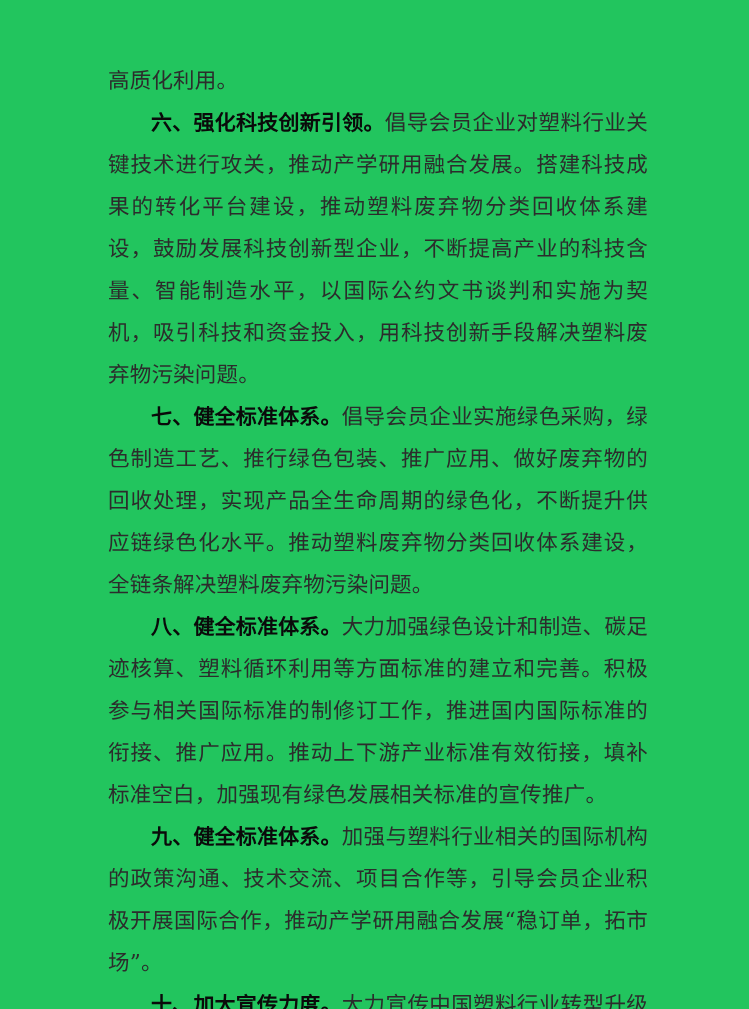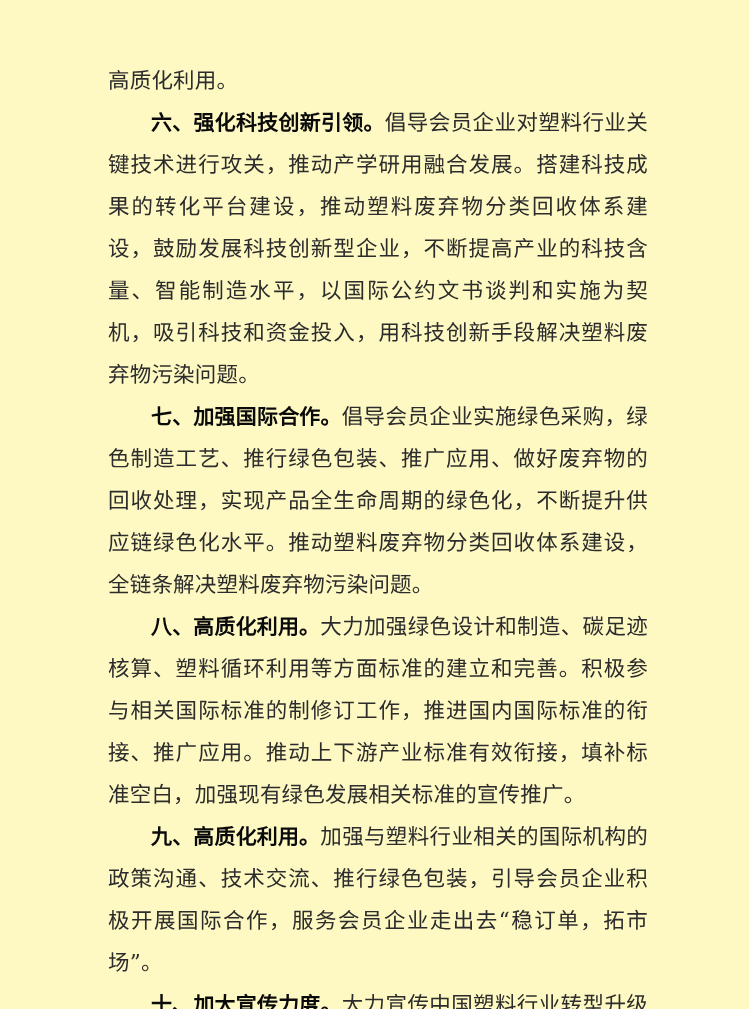--- a/index.html
+++ b/index.html
@@ -13,21 +13,21 @@
     height: 1009px;
     overflow: hidden;
     font-family: "DejaVu Serif", "Liberation Serif", serif;
     -webkit-font-smoothing: antialiased;
   }
 
   .page {
     position: relative;
     width: 749px;
     height: 1009px;
-    background: #fef9c3;
+    background: #22c55e;
     box-sizing: border-box;
     padding: 60px 101px 0 108px;
   }
 
   .doc-body {
     width: 540px;
   }
 
   
   .para {
@@ -80,29 +80,29 @@
 
     <p class="para cont blk">
       <span class="heading-run"></span><span class="body-run">高质化利用。</span>
     </p>
 
     <p class="para section blk">
       <span class="heading-run">六、强化科技创新引领。</span><span class="body-run">倡导会员企业对塑料行业关键技术进行攻关，推动产学研用融合发展。搭建科技成果的转化平台建设，推动塑料废弃物分类回收体系建设，鼓励发展科技创新型企业，不断提高产业的科技含量、智能制造水平，以国际公约文书谈判和实施为契机，吸引科技和资金投入，用科技创新手段解决塑料废弃物污染问题。</span>
     </p>
 
     <p class="para section blk">
-      <span class="heading-run">七、加强国际合作。</span><span class="body-run">倡导会员企业实施绿色采购，绿色制造工艺、推行绿色包装、推广应用、做好废弃物的回收处理，实现产品全生命周期的绿色化，不断提升供应链绿色化水平。推动塑料废弃物分类回收体系建设，全链条解决塑料废弃物污染问题。</span>
+      <span class="heading-run">七、健全标准体系。</span><span class="body-run">倡导会员企业实施绿色采购，绿色制造工艺、推行绿色包装、推广应用、做好废弃物的回收处理，实现产品全生命周期的绿色化，不断提升供应链绿色化水平。推动塑料废弃物分类回收体系建设，全链条解决塑料废弃物污染问题。</span>
     </p>
 
     <p class="para section blk">
-      <span class="heading-run">八、高质化利用。</span><span class="body-run">大力加强绿色设计和制造、碳足迹核算、塑料循环利用等方面标准的建立和完善。积极参与相关国际标准的制修订工作，推进国内国际标准的衔接、推广应用。推动上下游产业标准有效衔接，填补标准空白，加强现有绿色发展相关标准的宣传推广。</span>
+      <span class="heading-run">八、健全标准体系。</span><span class="body-run">大力加强绿色设计和制造、碳足迹核算、塑料循环利用等方面标准的建立和完善。积极参与相关国际标准的制修订工作，推进国内国际标准的衔接、推广应用。推动上下游产业标准有效衔接，填补标准空白，加强现有绿色发展相关标准的宣传推广。</span>
     </p>
 
     <p class="para section blk">
-      <span class="heading-run">九、高质化利用。</span><span class="body-run">加强与塑料行业相关的国际机构的政策沟通、技术交流、推行绿色包装，引导会员企业积极开展国际合作，服务会员企业走出去“稳订单，拓市场”。</span>
+      <span class="heading-run">九、健全标准体系。</span><span class="body-run">加强与塑料行业相关的国际机构的政策沟通、技术交流、项目合作等，引导会员企业积极开展国际合作，推动产学研用融合发展“稳订单，拓市场”。</span>
     </p>
 
     <p class="para section blk">
       <span class="heading-run">十、加大宣传力度。</span><span class="body-run">大力宣传中国塑料行业转型升级的发展成效，向产业链和消费者宣传推广绿色设计和制造产品。做好正确使用塑料制品、塑料废弃物分类回收和塑料废弃物污染防治技术等的普及。</span>
     </p>
 
   </div>
 </div>
 
 </body></html>

